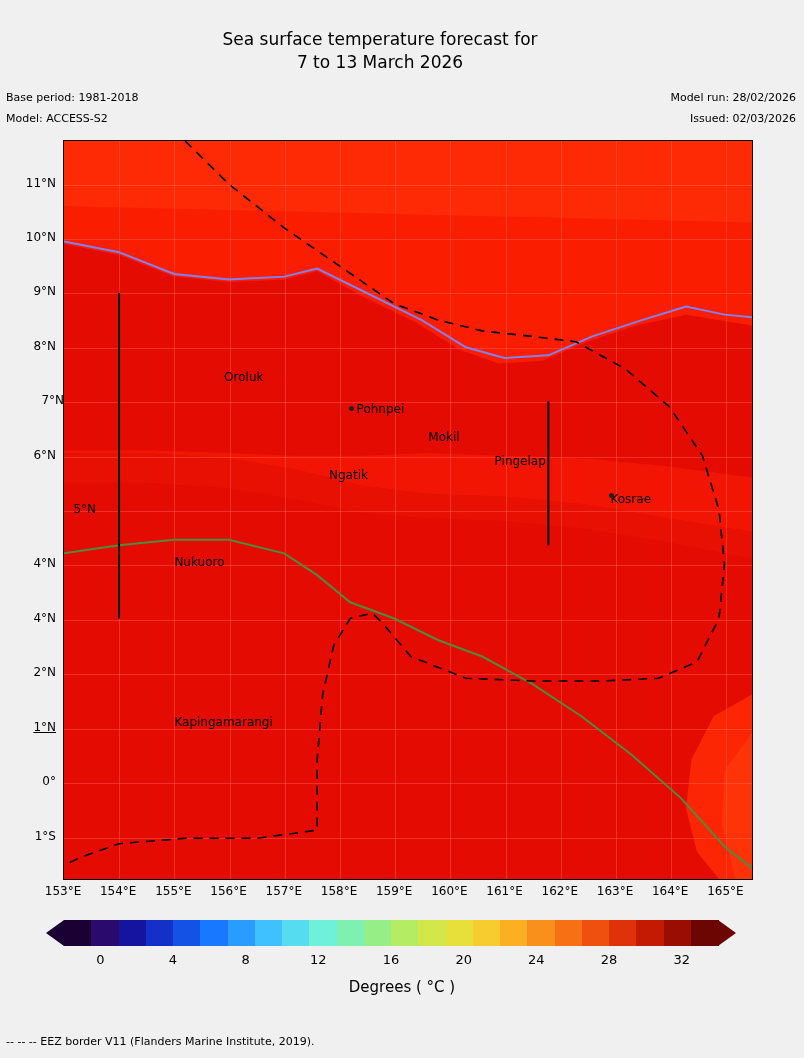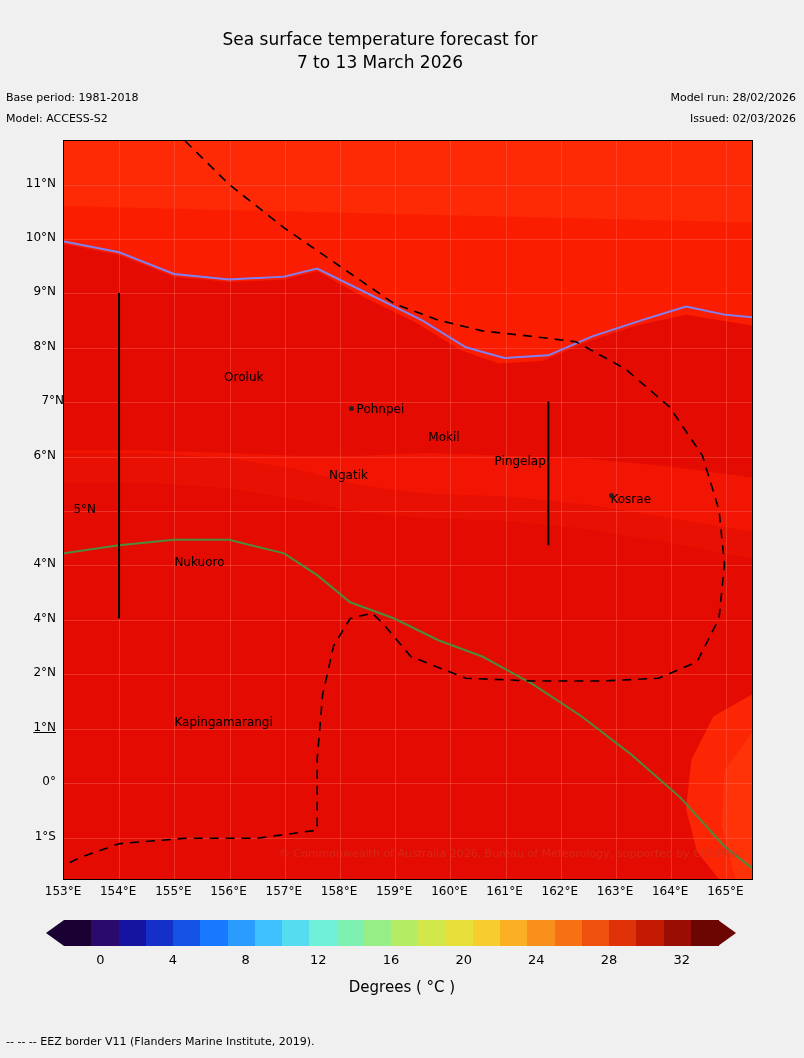--- a/index.html
+++ b/index.html
@@ -126,21 +126,20 @@
       <div class="placelabel" style="left: 430.6px; top: 313px;">Pingelap</div>
       <div class="placelabel" style="left: 265px; top: 326.6px;">Ngatik</div>
       <div class="placelabel" style="left: 546.5px; top: 351.1px;">Kosrae</div>
       <div class="placelabel" style="left: 110.4px; top: 413.7px;">Nukuoro</div>
       <div class="placelabel" style="left: 110.4px; top: 574.2px;">Kapingamarangi</div>
       <div class="citydot" style="left: 285px; top: 264.6px;"></div>
       <div class="citydot" style="left: 544.5px; top: 351.7px;"></div>
     </div>
 
 
-  <div class="copyright">© Commonwealth of Australia 2026, Bureau of Meteorology, supported by COSPPac</div>
 </div>
 
 <div id="yticks">
     <div class="ytick" style="top: 175.5px; left: 0px; width: 56px;">11°N</div>
     <div class="ytick" style="top: 229.9px; left: 0px; width: 56px;">10°N</div>
     <div class="ytick" style="top: 284.4px; left: 0px; width: 56px;">9°N</div>
     <div class="ytick" style="top: 338.8px; left: 0px; width: 56px;">8°N</div>
     <div class="ytick" style="top: 393.2px; left: 8px; width: 56px;">7°N</div>
     <div class="ytick" style="top: 447.6px; left: 0px; width: 56px;">6°N</div>
     <div class="ytick" style="top: 502px; left: 0px; width: 56px; margin-left: 40px;">5°N</div>

